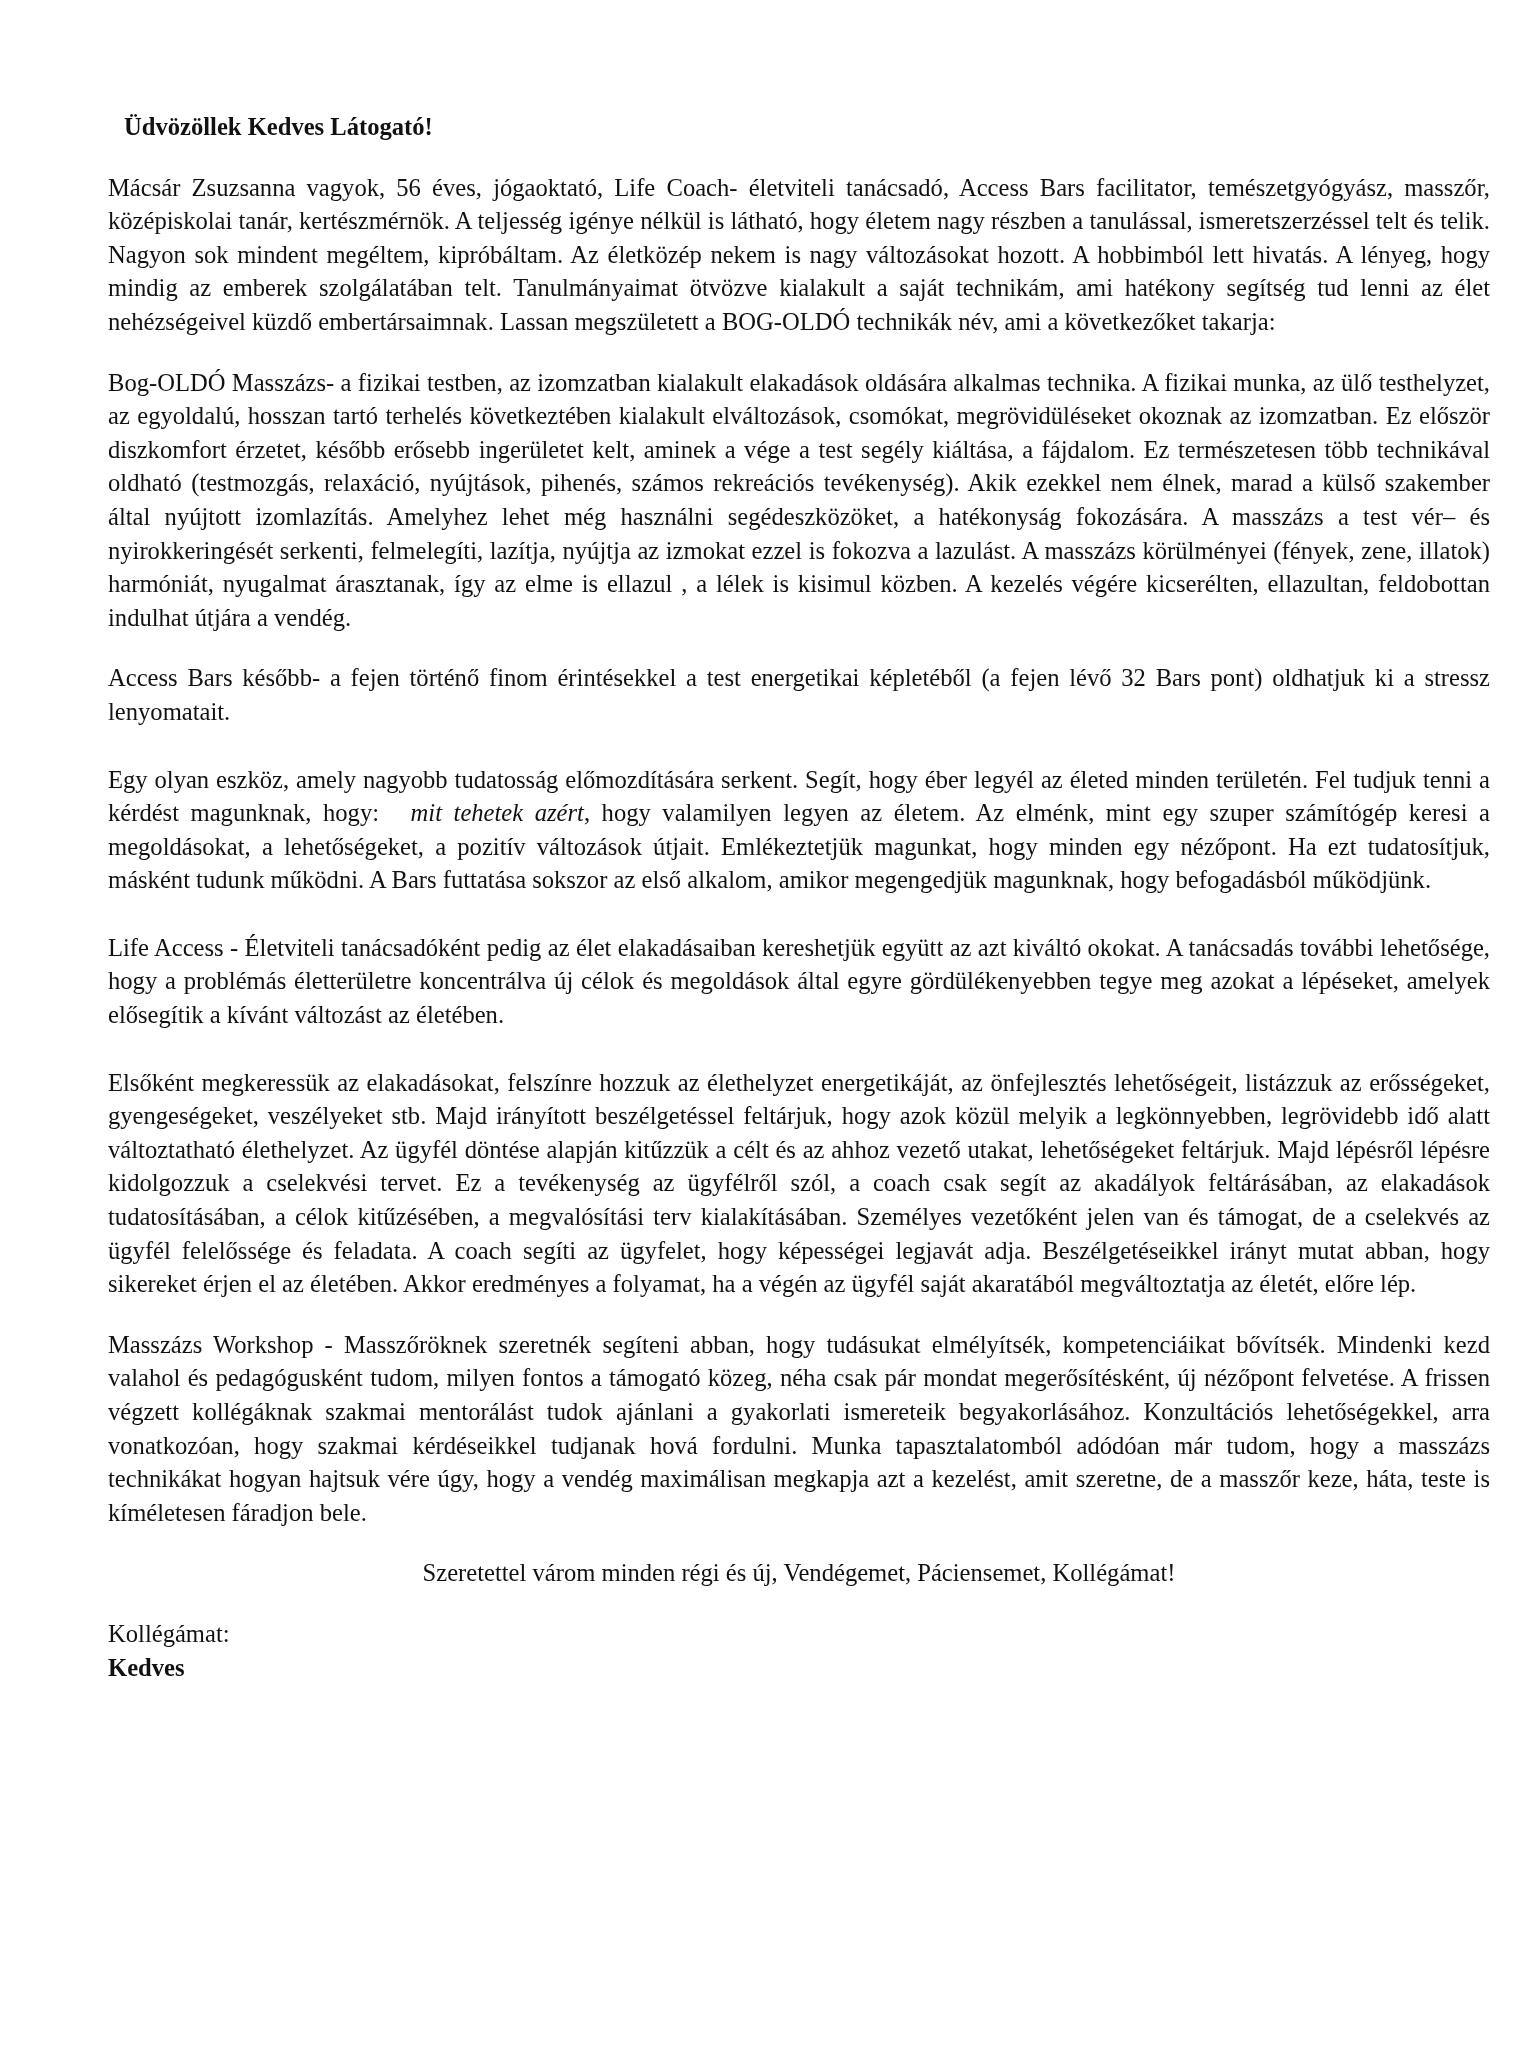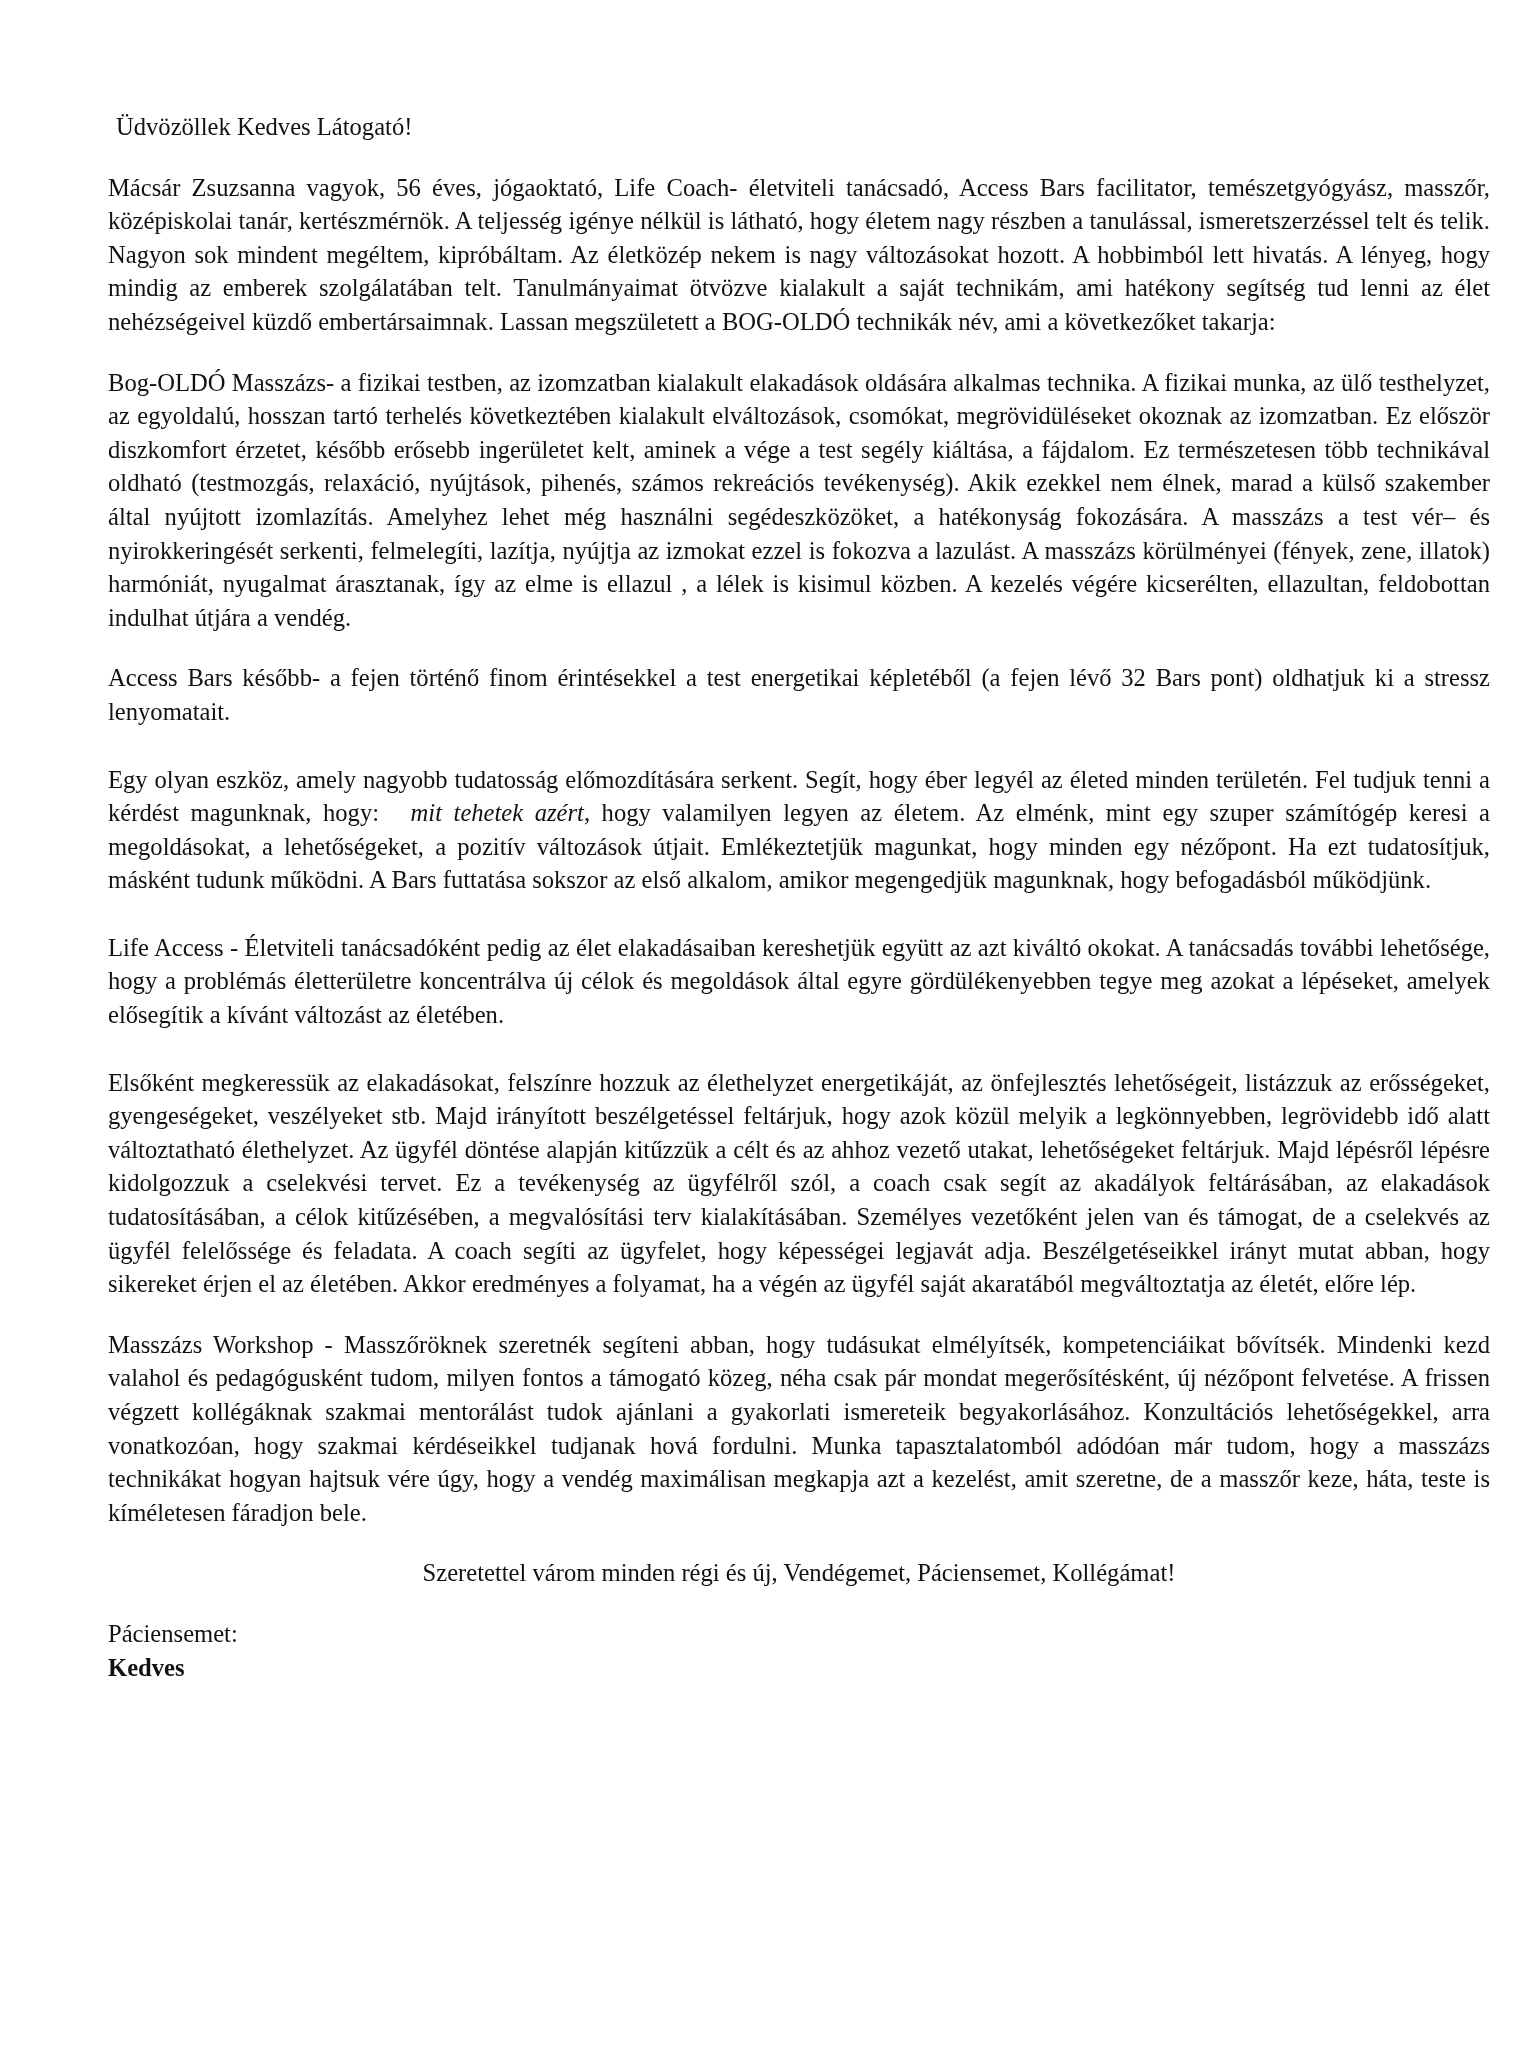--- a/index.html
+++ b/index.html
@@ -17,22 +17,22 @@
       position: absolute;
       left: 108px;
       top: 110px;
       width: 1382px;
       font-family: "Liberation Serif", "DejaVu Serif", serif;
       font-size: 24.6px;
       line-height: 33.6px;
       color: #111111;
     }
     .greeting {
-      font-weight: normal;
-      margin: 0 0 27px 8px;
+      font-weight: bold;
+      margin: 0 0 27px 16px;
     }
     p {
       margin: 0 0 27px 0;
       text-align: justify;
       text-justify: inter-word;
     }
     p.spaced {
       margin-bottom: 34px;
     }
     .bold { font-weight: normal; }
@@ -66,16 +66,16 @@
   <p class="spaced"><span>Egy olyan eszköz, amely nagyobb tudatosság előmozdítására serkent. Segít, hogy éber legyél az életed minden területén. Fel tudjuk tenni a kérdést magunknak, hogy: </span><span class="ital">mit tehetek azért</span><span>, hogy valamilyen legyen az életem. Az elménk, mint egy szuper számítógép keresi a megoldásokat, a lehetőségeket, a pozitív változások útjait. Emlékeztetjük magunkat, hogy minden egy nézőpont. Ha ezt tudatosítjuk, másként tudunk működni. A Bars futtatása sokszor az első alkalom, amikor megengedjük magunknak, hogy befogadásból működjünk.</span></p>
 
   <p class="spaced"><span class="bold">Life Access</span><span> - Életviteli tanácsadóként pedig az élet elakadásaiban kereshetjük együtt az azt kiváltó okokat. A tanácsadás további lehetősége, hogy a problémás életterületre koncentrálva új célok és megoldások által egyre gördülékenyebben tegye meg azokat a lépéseket, amelyek elősegítik a kívánt változást az életében.</span></p>
 
   <p>Elsőként megkeressük az elakadásokat, felszínre hozzuk az élethelyzet energetikáját, az önfejlesztés lehetőségeit, listázzuk az erősségeket, gyengeségeket, veszélyeket stb. Majd irányított beszélgetéssel feltárjuk, hogy azok közül melyik a legkönnyebben, legrövidebb idő alatt változtatható élethelyzet. Az ügyfél döntése alapján kitűzzük a célt és az ahhoz vezető utakat, lehetőségeket feltárjuk. Majd lépésről lépésre kidolgozzuk a cselekvési tervet. Ez a tevékenység az ügyfélről szól, a coach csak segít az akadályok feltárásában, az elakadások tudatosításában, a célok kitűzésében, a megvalósítási terv kialakításában. Személyes vezetőként jelen van és támogat, de a cselekvés az ügyfél felelőssége és feladata. A coach segíti az ügyfelet, hogy képességei legjavát adja. Beszélgetéseikkel irányt mutat abban, hogy sikereket érjen el az életében. Akkor eredményes a folyamat, ha a végén az ügyfél saját akaratából megváltoztatja az életét, előre lép.</p>
 
   <p><span class="bold">Masszázs Workshop</span><span> - Masszőröknek szeretnék segíteni abban, hogy tudásukat elmélyítsék, kompetenciáikat bővítsék. Mindenki kezd valahol és pedagógusként tudom, milyen fontos a támogató közeg, néha csak pár mondat megerősítésként, új nézőpont felvetése. A frissen végzett kollégáknak szakmai mentorálást tudok ajánlani a gyakorlati ismereteik begyakorlásához. Konzultációs lehetőségekkel, arra vonatkozóan, hogy szakmai kérdéseikkel tudjanak hová fordulni. Munka tapasztalatomból adódóan már tudom, hogy a masszázs technikákat hogyan hajtsuk vére úgy, hogy a vendég maximálisan megkapja azt a kezelést, amit szeretne, de a masszőr keze, háta, teste is kíméletesen fáradjon bele.</span></p>
 
   <div class="closing">Szeretettel várom minden régi és új, Vendégemet, Páciensemet, Kollégámat!</div>
 
-  <div class="signoff">Páciensemet:</div>
+  <div class="signoff">Kollégámat:</div>
   <div class="sig-name">Kedves</div>
 
 </div>
 
 </body></html>

